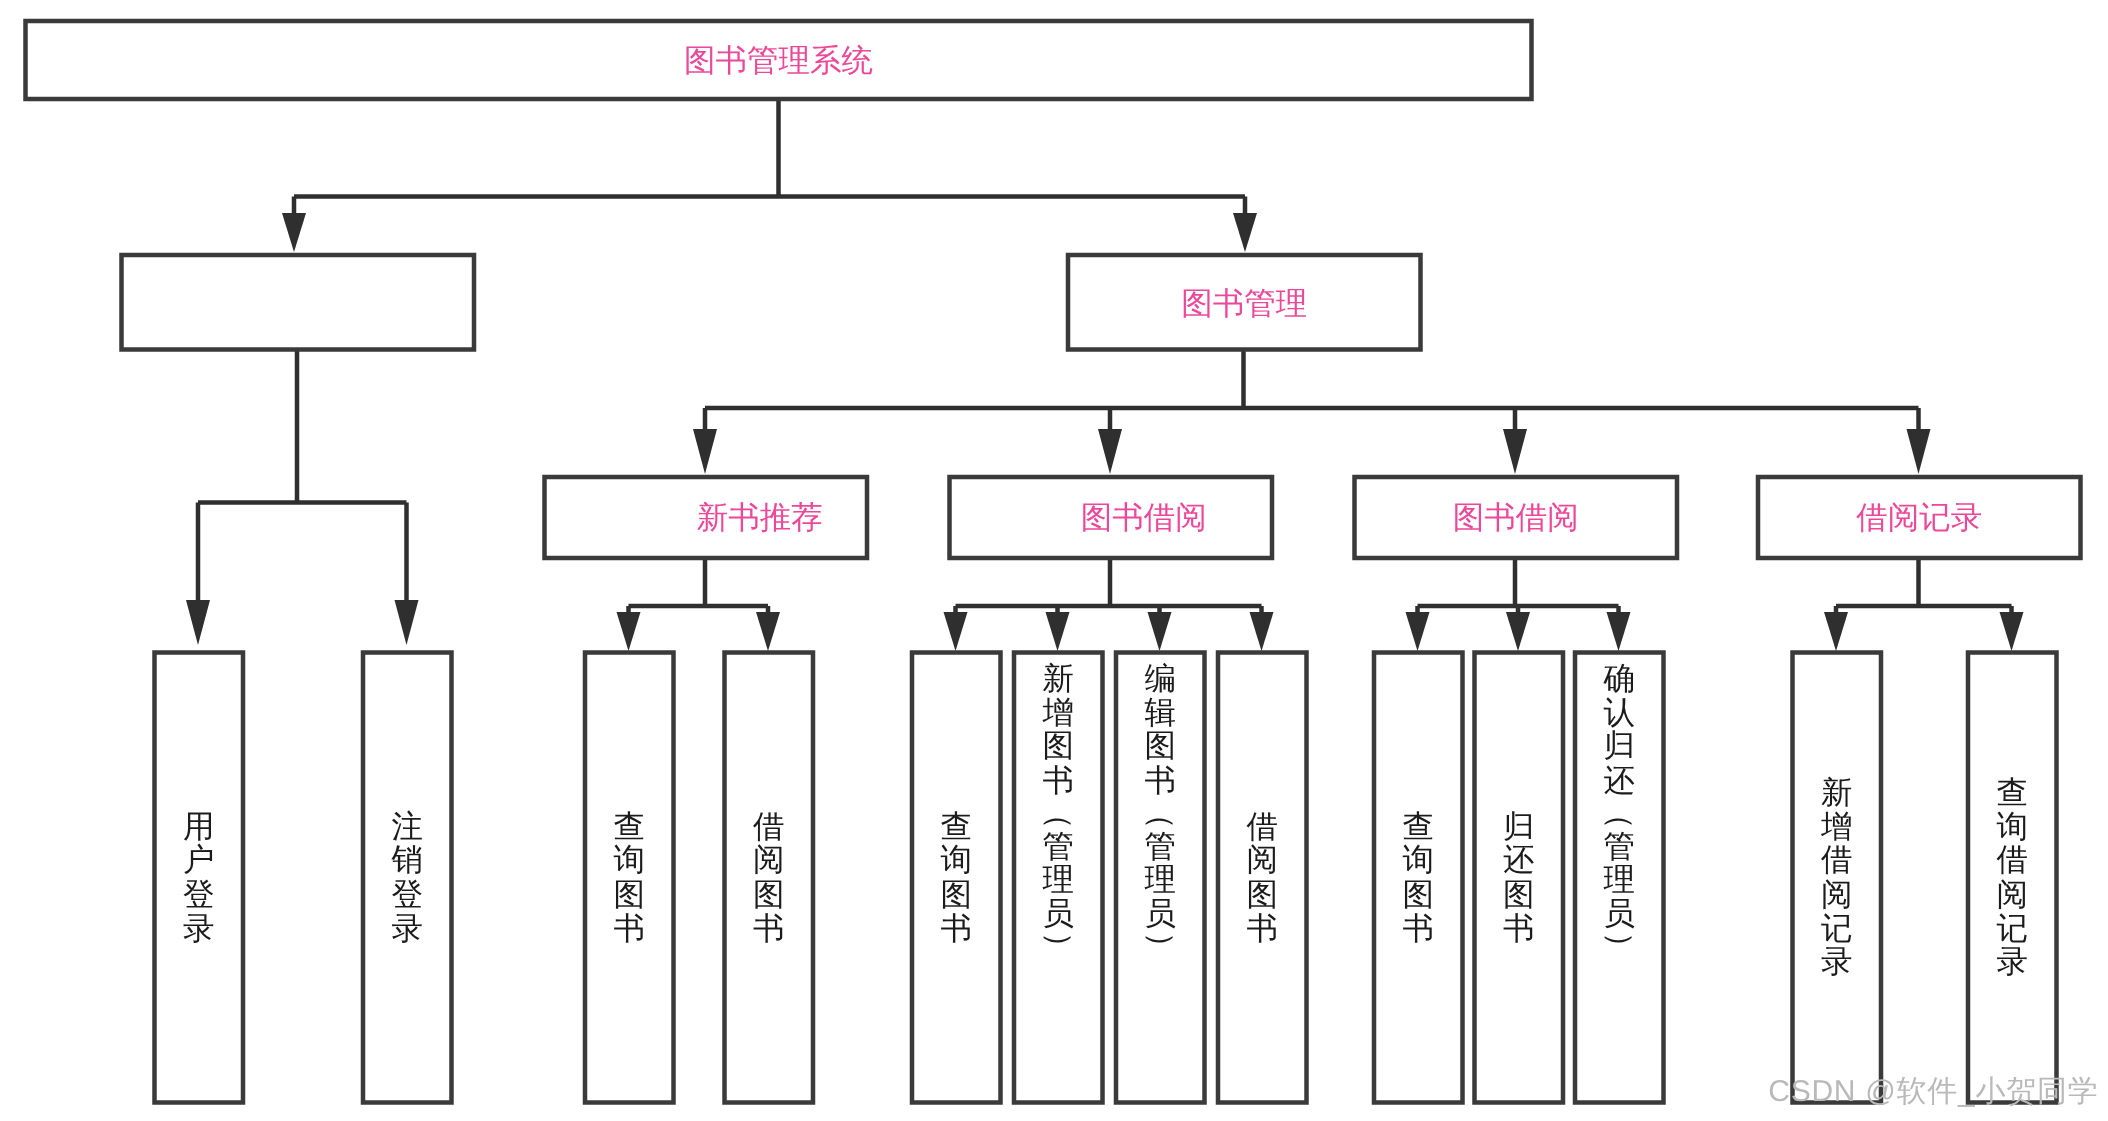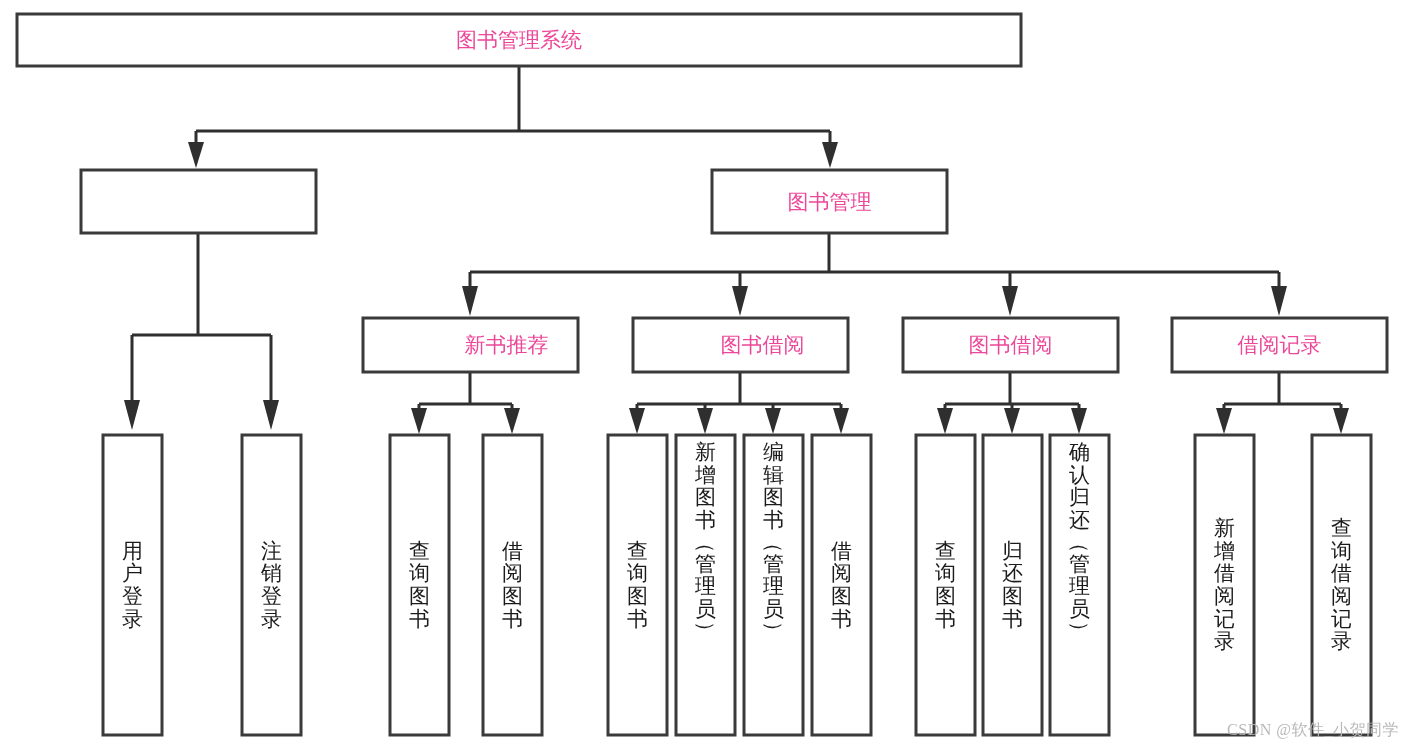--- a/index.html
+++ b/index.html
@@ -3,22 +3,22 @@
 <meta charset="utf-8">
 <title>图书管理系统 功能结构图</title>
 <style>
   html,body{margin:0;padding:0;background:#ffffff;}
   body{width:1405px;height:747px;font-family:"DejaVu Sans","Liberation Sans",sans-serif;overflow:hidden;}
   #chart-root{position:relative;width:1405px;height:747px;background:#ffffff;}
   svg.diagram{position:absolute;left:0;top:0;width:1405px;height:747px;display:block;}
   .node-box{fill:#ffffff;stroke:#3a3a3a;stroke-width:3;}
   .connector{stroke:#2f2f2f;stroke-width:3;fill:none;}
   .arrow-head{fill:#2f2f2f;stroke:none;}
-  .watermark{position:absolute;right:6px;bottom:6px;font-size:16px;color:#b9b9b9;
-             font-family:Liberation Serif, serif;letter-spacing:.5px;
+  .watermark{position:absolute;right:6px;bottom:6px;font-size:20px;color:#b9b9b9;
+             font-family:Liberation Sans, sans-serif;letter-spacing:.5px;
              white-space:nowrap;}
   .vtext-wrap{position:absolute;display:flex;flex-direction:column;align-items:center;
               justify-content:flex-start;pointer-events:none;}
   .vtext-wrap span{font-size:21px;line-height:1.08;color:#1b1b1b;display:block;text-align:center;}
   .vtext-wrap.centered{justify-content:center;}
   .hlabel{position:absolute;display:flex;align-items:center;justify-content:center;
           font-size:21px;color:#ec4899;pointer-events:none;}
 </style>
 </head>
 <body>

